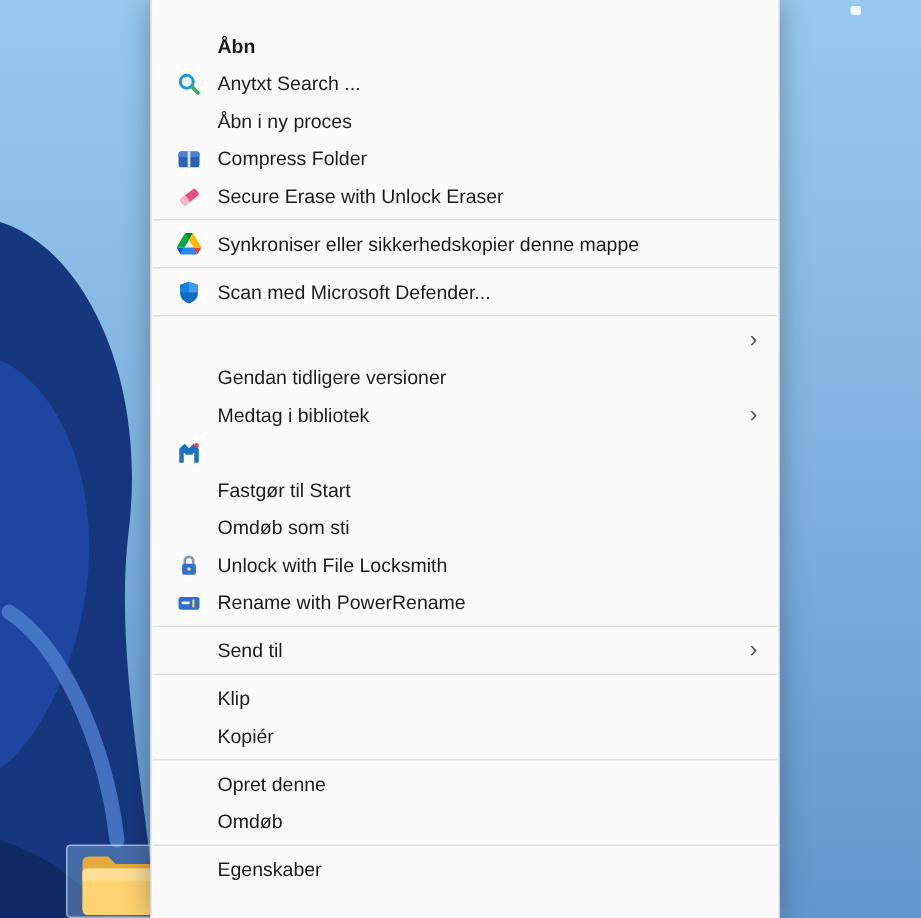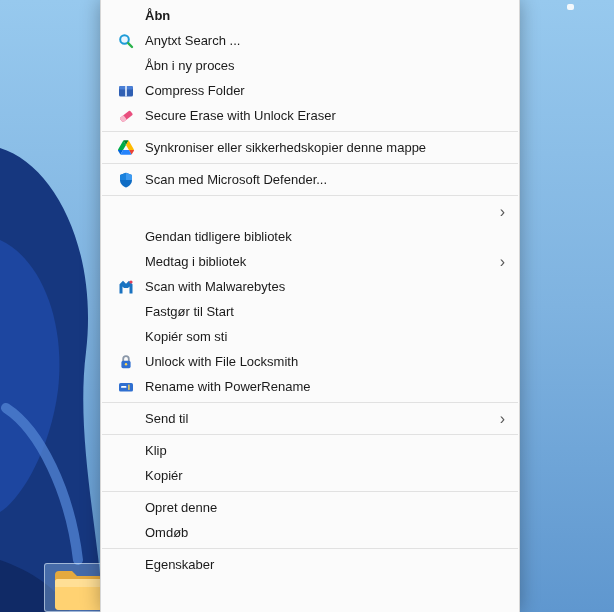--- a/index.html
+++ b/index.html
@@ -14,21 +14,21 @@
   .speck{position:absolute;right:40px;top:4px;width:7px;height:6px;background:#fdfdfd;border-radius:2px;opacity:.9;}
   
   .folder-wrap{position:absolute;left:44px;top:563px;width:70px;height:49px;}
   .folder-sel{position:absolute;inset:0;background:rgba(160,205,250,.35);border:1px solid rgba(235,245,255,.55);border-radius:3px;}
   .folder-svg{position:absolute;left:9px;top:5px;}
   
   .menu{
     position:absolute;left:100px;top:0;width:420px;height:612px;
     background:#fbfbfb;border-left:1px solid #d6d6d6;border-right:1px solid #d6d6d6;
     box-shadow:0 0 18px rgba(0,0,0,.30);
-    padding-top:3px;box-sizing:border-box;
+    padding-top:18px;box-sizing:border-box;
   }
   .mi{
     display:flex;align-items:center;height:25px;
     padding:0 14px 0 16px;font-size:13px;color:#1b1b1b;
     cursor:default;
   }
   .mi .ic{width:18px;height:18px;margin-right:10px;display:flex;align-items:center;justify-content:center;flex:0 0 18px;}
   .mi .lbl{flex:1 1 auto;white-space:nowrap;overflow:hidden;}
   .mi.bold .lbl{font-weight:bold;}
   .mi .chev{margin-left:auto;color:#5a5a5a;font-size:16px;line-height:1;padding-left:8px;}
@@ -132,47 +132,46 @@
 
   <div class="sep"></div>
 
   <div class="mi">
     <span class="ic"></span>
     <span class="chev">›</span>
   </div>
 
   <div class="mi">
     <span class="ic"></span>
-    <span class="lbl">Gendan tidligere bibliotek</span>
+    <span class="lbl">Gendan tidligere versioner</span>
   </div>
 
   <div class="mi">
     <span class="ic"></span>
     <span class="lbl">Medtag i bibliotek</span>
     <span class="chev">›</span>
   </div>
 
   <div class="mi">
     <span class="ic">
       <svg width="16" height="16" viewBox="0 0 16 16">
         <path d="M1.5 14.5V5.2L5 1.8l3 3 3-3 3.5 3.4v9.3h-3V7.6L10 9.1H6L4.5 7.6v6.9Z" fill="#1a73c1"></path>
         <circle cx="13" cy="3" r="1.6" fill="#e23e57"></circle>
       </svg>
     </span>
-    <span class="lbl">Scan with Malwarebytes</span>
   </div>
 
   <div class="mi">
     <span class="ic"></span>
     <span class="lbl">Fastgør til Start</span>
   </div>
 
   <div class="mi">
     <span class="ic"></span>
-    <span class="lbl">Kopiér som sti</span>
+    <span class="lbl">Omdøb som sti</span>
   </div>
 
   <div class="mi">
     <span class="ic">
       <svg width="16" height="16" viewBox="0 0 16 16">
         <path d="M5.2 7V5a2.8 2.8 0 0 1 5.6 0v2" fill="none" stroke="#8a97a8" stroke-width="1.8"></path>
         <rect x="3.4" y="6.8" width="9.2" height="7.4" rx="1.6" fill="#2f6fd0"></rect>
         <circle cx="8" cy="10.3" r="1.2" fill="#ffd34d"></circle>
       </svg>
     </span>

